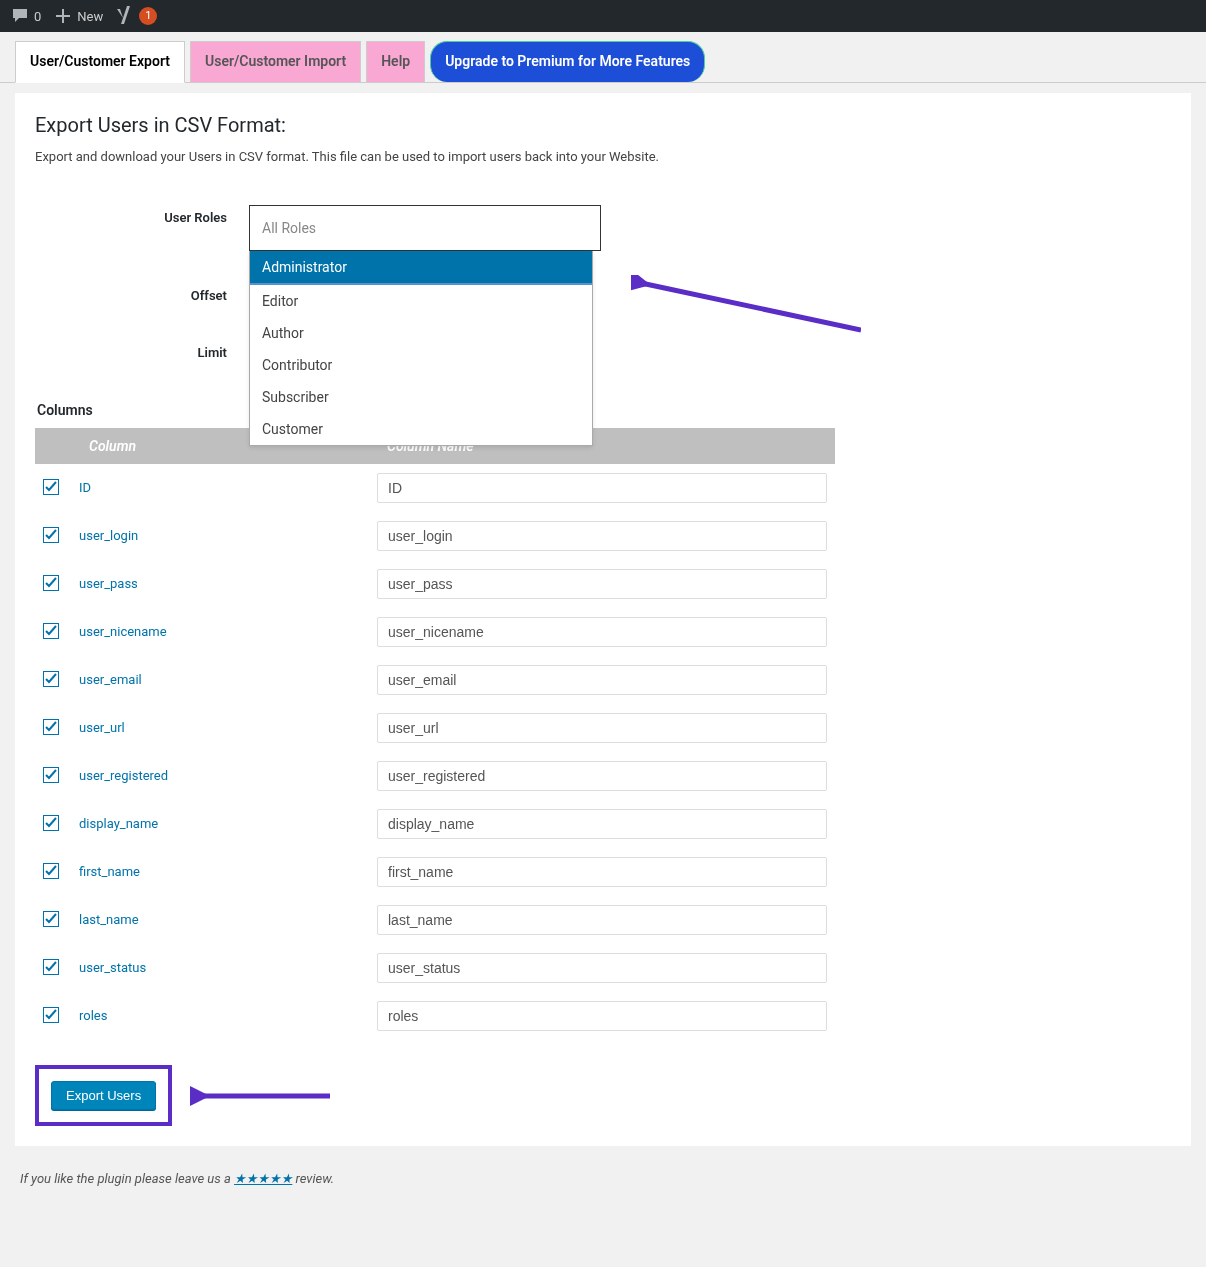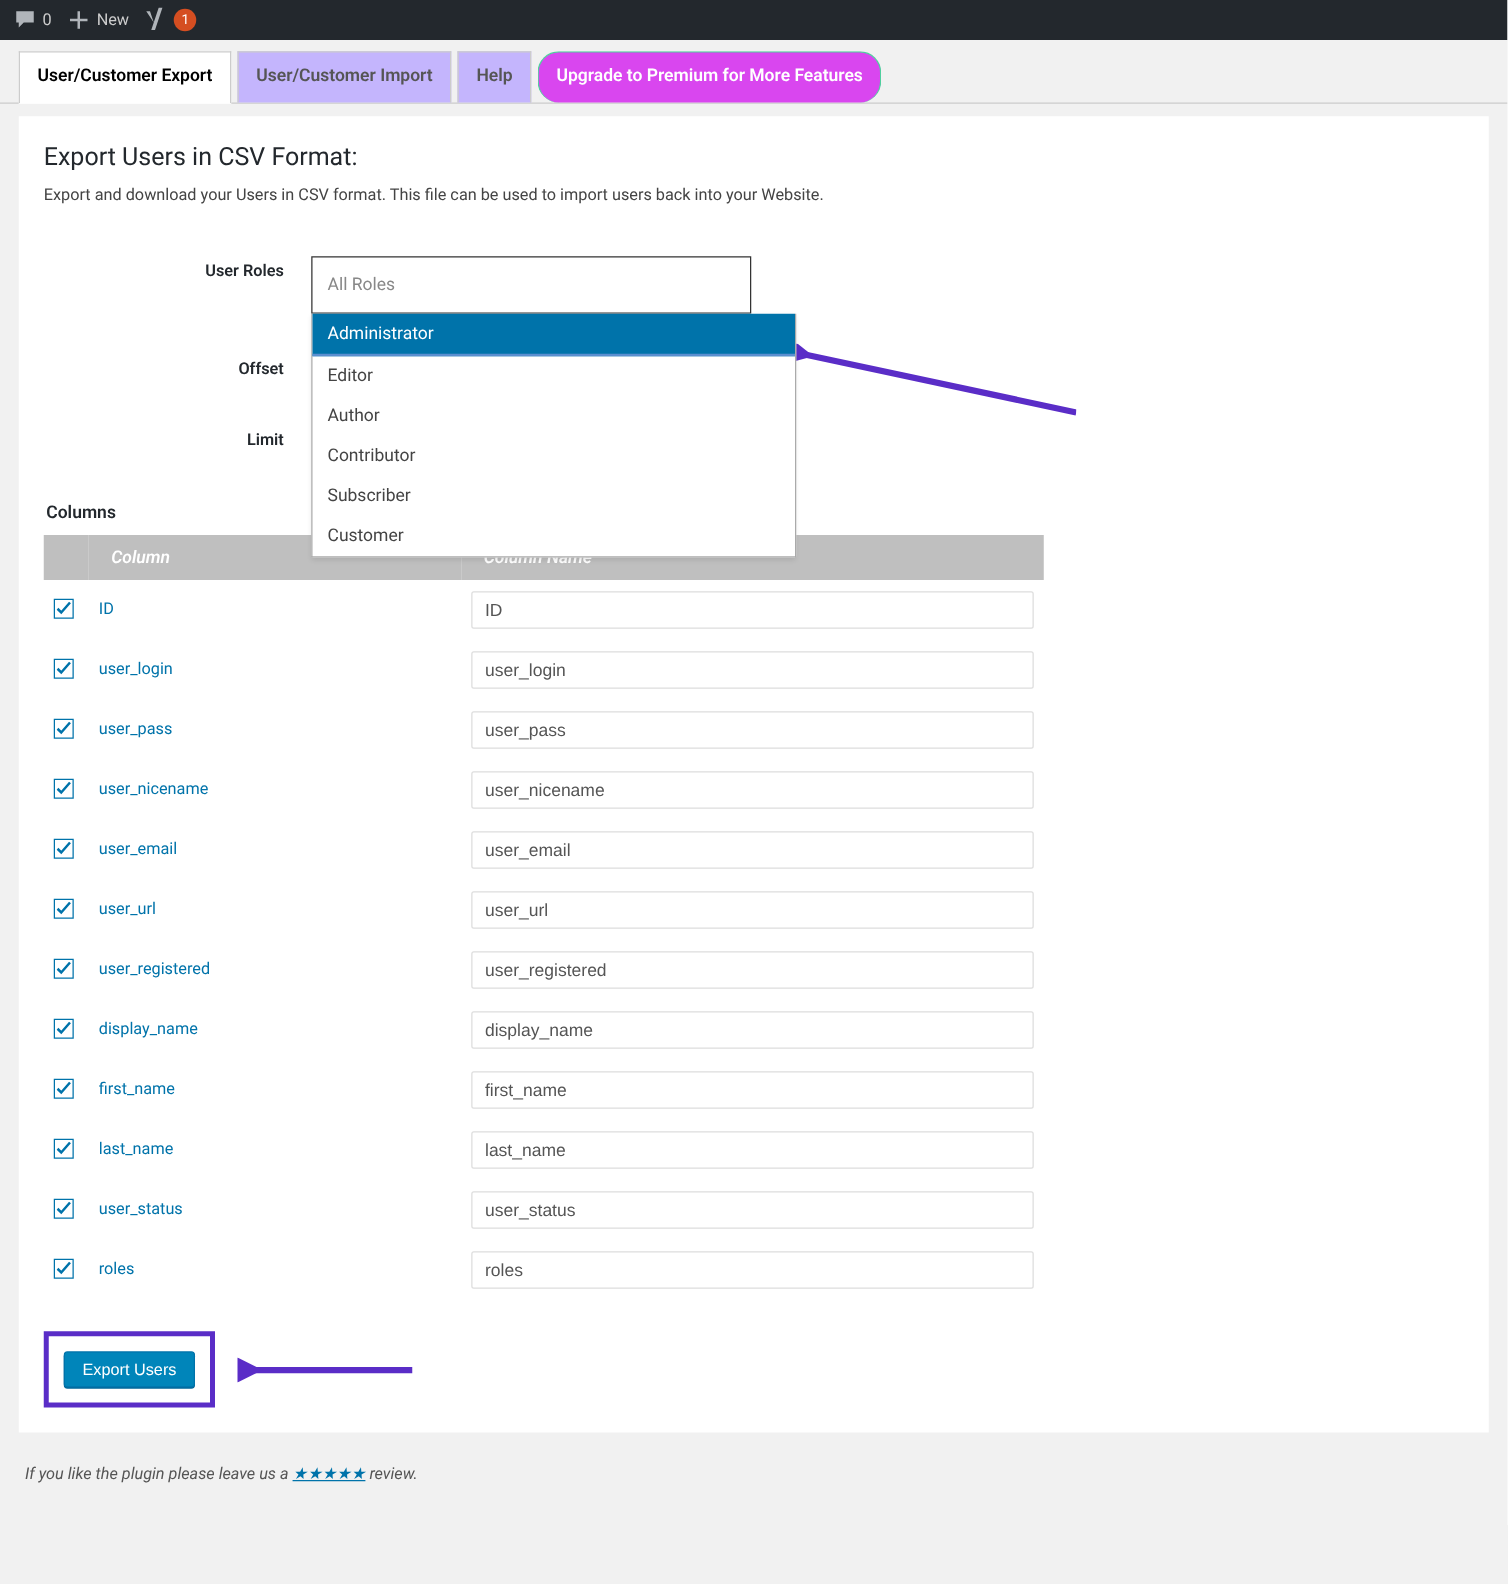--- a/index.html
+++ b/index.html
@@ -2,32 +2,32 @@
 <html><head>
 <meta charset="utf-8">
 <style>
 * { box-sizing: border-box; margin: 0; padding: 0; }
 body { font-family: -apple-system, BlinkMacSystemFont, "Segoe UI", Roboto, sans-serif; font-size: 13px; color: #444; background: #f1f1f1; width: 1206px; }
 .adminbar { height: 32px; background: #23282d; color: #b4b9be; display: flex; align-items: center; padding: 0 10px; font-size: 13px; }
 .adminbar-item { display: flex; align-items: center; margin-right: 12px; cursor: pointer; color: #ccc; }
 .ab-icon { width: 20px; height: 20px; display: inline-flex; align-items: center; justify-content: center; margin-right: 4px; }
 .ab-badge { background: #d54e21; color: #fff; border-radius: 10px; min-width: 18px; height: 18px; line-height: 18px; font-size: 11px; text-align: center; padding: 0 5px; }
 .nav-tabs { background: #f1f1f1; padding: 9px 30px 0 15px; border-bottom: 1px solid #ccc; display: flex; }
-.nav-tab { background: #c4b5fd; border: 1px solid #ccc; border-bottom: none; color: #555; padding: 8px 14px; margin-right: 5px; font-weight: 600; font-size: 14px; cursor: pointer; line-height: 1.7; }
+.nav-tab { background: #f9a8d4; border: 1px solid #ccc; border-bottom: none; color: #555; padding: 8px 14px; margin-right: 5px; font-weight: 600; font-size: 14px; cursor: pointer; line-height: 1.7; }
 .nav-tab.active { background: #fff; border-bottom: 1px solid #fff; margin-bottom: -1px; color: #000; }
-.nav-tab.upgrade { background: #d946ef; color: #fff; border-color: #4fcf9e; border-radius: 17px; }
+.nav-tab.upgrade { background: #1d4ed8; color: #fff; border-color: #4fcf9e; border-radius: 17px; }
 .wrap { margin: 10px 15px; background: #fff; padding: 20px; }
 h2 { font-size: 20px; font-weight: 400; margin-bottom: 12px; color: #23282d; }
 .desc { font-size: 13px; color: #444; margin-bottom: 24px; }
 .form-table { width: 100%; }
 .form-table th { text-align: right; vertical-align: top; width: 200px; padding: 20px 10px 20px 0; font-weight: 600; color: #23282d; }
 .form-table td { padding: 15px 10px; vertical-align: top; position: relative; }
 .select-wrap { position: relative; width: 352px; }
 .select-box { border: 1px solid #333; height: 46px; padding: 0 12px; display: flex; align-items: center; color: #888; background: #fff; cursor: text; font-size: 14px; }
-.dropdown { position: absolute; top: 46px; left: 0; width: 388px; background: #fff; border: 1px solid #aaa; border-top: none; z-index: 10; box-shadow: 0 2px 4px rgba(0,0,0,0.1); }
+.dropdown { position: absolute; top: 46px; left: 0; width: 344px; background: #fff; border: 1px solid #aaa; border-top: none; z-index: 10; box-shadow: 0 2px 4px rgba(0,0,0,0.1); }
 .dropdown-item { padding: 8px 12px; font-size: 14px; cursor: pointer; }
 .dropdown-item.highlighted { background: #0073aa; color: #fff; border-bottom: 2px solid #5b8fd0; }
 .columns-heading { font-weight: 600; color: #23282d; margin: 20px 0 10px 2px; font-size: 14px; }
 .cols-table { width: 800px; border-collapse: collapse; }
 .cols-table thead th { background: #bfbfbf; color: #fff; font-weight: 600; padding: 10px 18px; text-align: left; font-size: 14px; font-style: italic; }
 .cols-table thead th:first-child { width: 30px; }
 .cols-table tbody td { padding: 9px 8px; vertical-align: middle; }
 .cols-table tbody td:first-child { width: 30px; }
 .cols-table tbody td:nth-child(2) { width: 320px; font-size: 13px; color: #0073aa; }
 .cols-table input[type=text] { width: 450px; border: 1px solid #ddd; padding: 6px 10px; font-size: 14px; color: #555; border-radius: 2px; }

